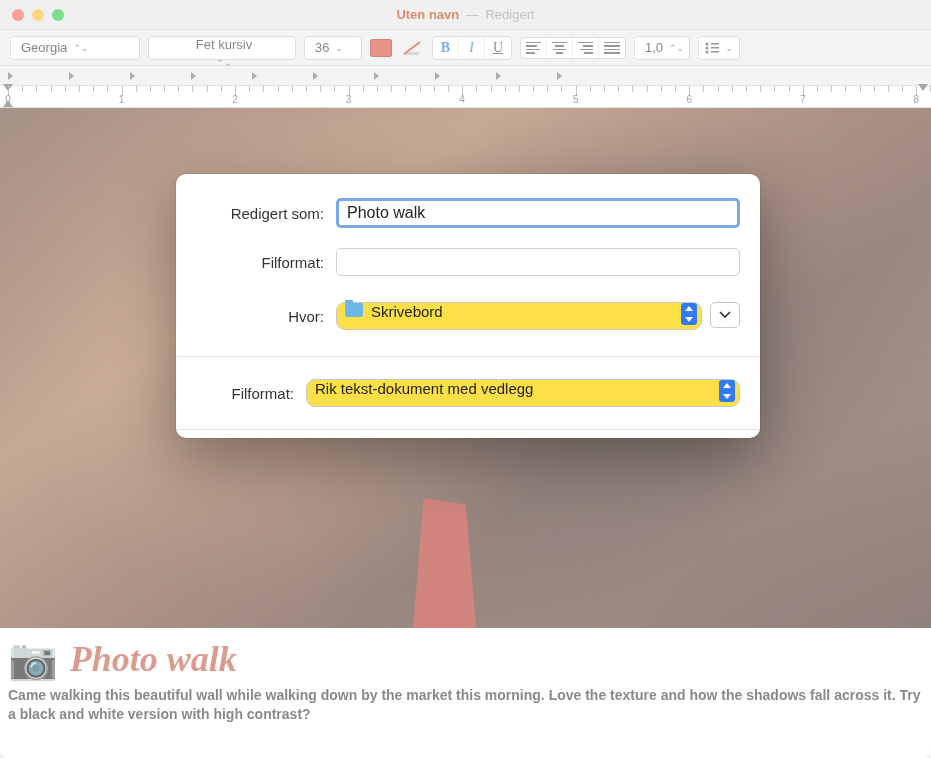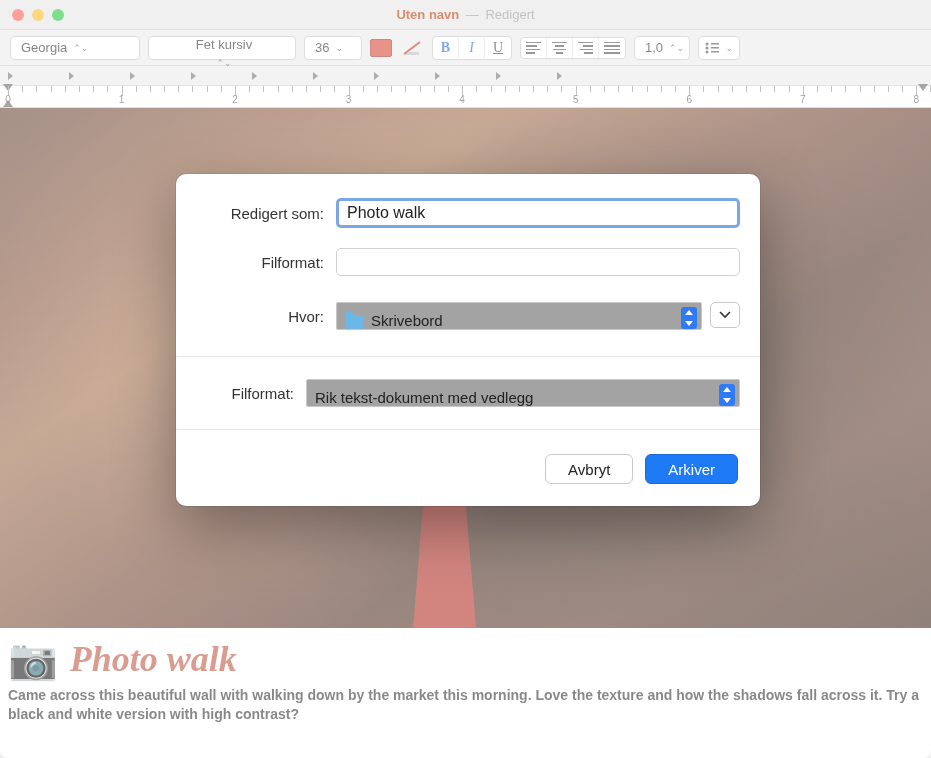--- a/index.html
+++ b/index.html
@@ -50,21 +50,21 @@
 .doc-title { font-family: Georgia, serif; font-weight: bold; font-style: italic; font-size: 36px; color: #c15a44; }
 .doc-body { font-size: 14px; font-weight: 600; color: #3a3a3a; padding: 2px 8px; line-height: 1.35; }
 
 .dialog { position: absolute; z-index: 10; left: 176px; top: 174px; width: 584px; background: #fff; border-radius: 10px; box-shadow: 0 20px 60px rgba(0,0,0,0.35), 0 0 0 1px rgba(0,0,0,0.08); overflow: hidden; }
 .dlg-row { display: flex; align-items: center; padding: 10px 20px; }
 .dlg-row.first { padding-top: 24px; }
 .dlg-label { width: 140px; text-align: right; padding-right: 12px; font-size: 15px; color: #333; }
 .dlg-field { flex: 1; }
 .dlg-input { width: 100%; height: 30px; border: 3px solid #7aa8e6; border-radius: 5px; padding: 0 8px; font-size: 16px; color: #222; outline: none; }
 .dlg-input-plain { width: 100%; height: 28px; border: 1px solid #d0d0d0; border-radius: 5px; padding: 0 8px; font-size: 15px; }
-.dlg-select { height: 28px; background: #a3a3a3; border: 1px solid #c8c8c8; border-radius: 2px; display: flex; align-items: flex-end; padding: 0 4px 0 8px; font-size: 15px; color: #222; position: relative; }
+.dlg-select { height: 28px; background: #fde047; border: 1px solid #c8c8c8; border-radius: 9px; display: flex; align-items: flex-start; padding: 0 4px 0 8px; font-size: 15px; color: #222; position: relative; }
 .dlg-select .folder-icon { width: 18px; height: 14px; background: #6bb7e8; border-radius: 2px; margin-right: 8px; position: relative; }
 .dlg-select .folder-icon::before { content:""; position:absolute; top:-3px; left:0; width:8px; height:3px; background:#6bb7e8; border-radius:1px 1px 0 0; }
 .stepper { width: 16px; height: 22px; background: #2f7af6; border-radius: 3px; margin-left: auto; display: flex; flex-direction: column; }
 .stepper span { flex:1; display:flex; align-items:center; justify-content:center; }
 .stepper svg { width:8px; height:5px; }
 .dlg-expand { width: 30px; height: 26px; border: 1px solid #c8c8c8; border-radius: 5px; margin-left: 8px; display: flex; align-items: center; justify-content: center; background: #fff; }
 .dlg-sep { height: 1px; background: #e4e4e4; margin: 8px 0; }
 .dlg-actions { display: flex; justify-content: flex-end; gap: 12px; padding: 16px 22px 22px; }
 .btn { height: 30px; padding: 0 22px; border-radius: 6px; font-size: 15px; display: flex; align-items: center; justify-content: center; cursor: pointer; }
 .btn-default { background: #fff; border: 1px solid #c8c8c8; color: #222; }
@@ -256,21 +256,21 @@
     </div>
 
   <div class="doc-area">
     <div class="photo">
       <div class="cloth"></div>
     </div>
     <div class="doc-heading">
       <span class="camera">📷</span>
       <span class="doc-title">Photo walk</span>
     </div>
-    <div class="doc-body">Came across this beautiful wall with walking down by the market this morning. Love the texture and how the shadows fall across it. Try a black and white version with high contrast?</div>
+    <div class="doc-body">Came walking this beautiful wall while walking down by the market this morning. Love the texture and how the shadows fall across it. Try a black and white version with high contrast?</div>
   </div>
 
   <div class="overlay"></div>
 
   <div class="dialog">
     <div class="dlg-row first">
       <div class="dlg-label">Redigert som:</div>
       <div class="dlg-field">
         <input class="dlg-input" value="Photo walk" style="">
       </div>
@@ -322,19 +322,15 @@
             <span>
                 <svg viewBox="0 0 8 5">
                   <path d="M0 0 L4 5 L8 0 Z" fill="#fff"></path>
                 </svg>
               </span>
           </div>
         </div>
       </div>
     </div>
     <div class="dlg-sep"></div>
-    <div class="dlg-actions">
-      <div class="btn btn-default">Avbryt</div>
-      <div class="btn btn-primary">Arkiver</div>
-    </div>
   </div>
 
 </div>
 
 </body></html>

